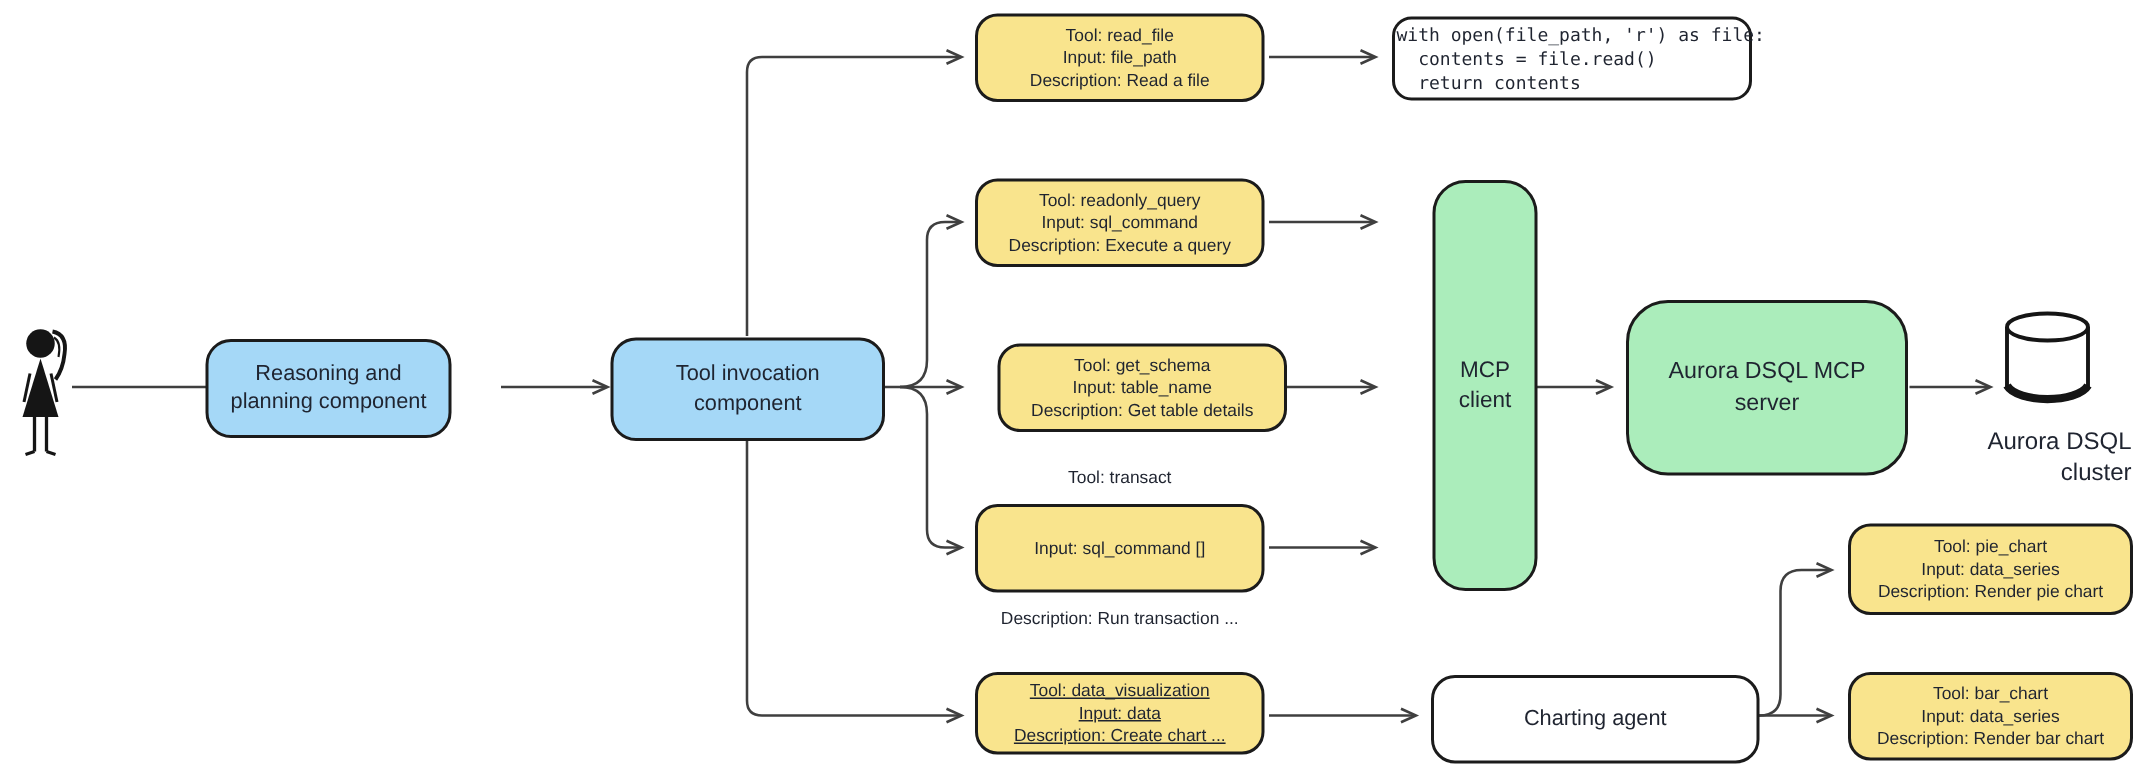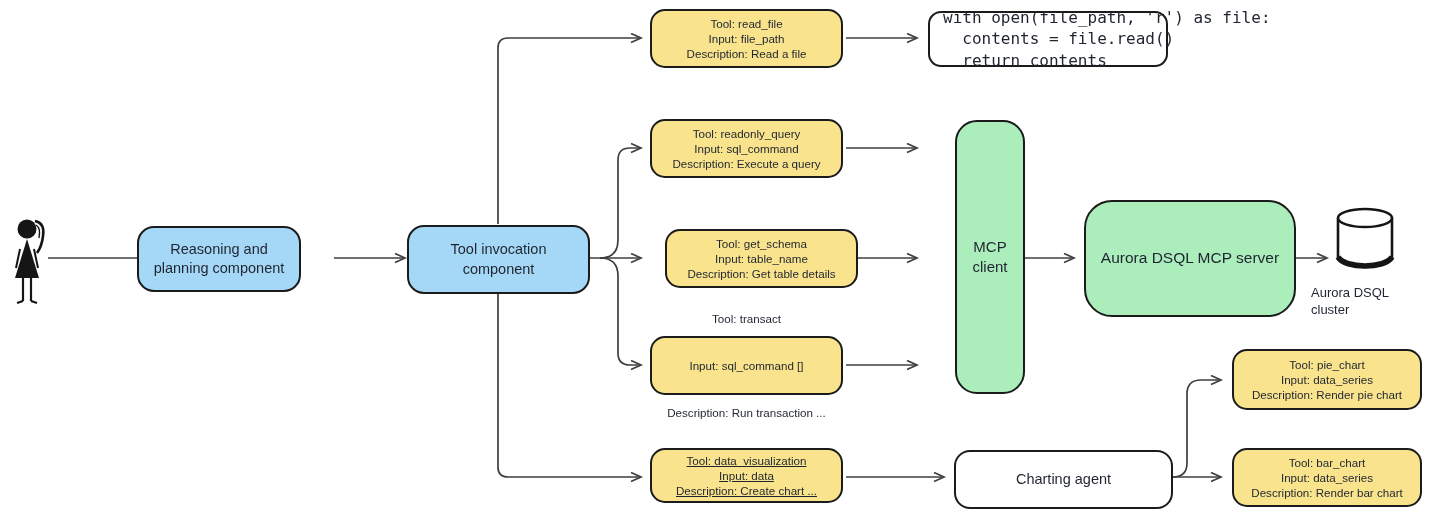--- a/index.html
+++ b/index.html
@@ -18,25 +18,25 @@
     text-align:center; line-height:1.32;
   }
   .tool-box{background:var(--yellow); border-radius:15px; font-size:11.6px; padding:3px 6px;}
   .component-box{background:var(--blue); border-radius:17px; font-size:14.5px; padding:4px 10px;}
   .green-box{background:var(--green);}
   .mcp-client{border-radius:22px; font-size:15px;}
   .aurora-server{border-radius:28px; font-size:15.5px; padding:4px 12px;}
   .plain-box{background:var(--whitebox); border-radius:16px; font-size:14.5px;}
   .code-box{
     background:var(--whitebox); border-radius:13px; align-items:flex-start; justify-content:center;
-    font-family:"DejaVu Sans Mono", monospace; font-size:16px; line-height:1.35;
-    padding:5px 13px; white-space:pre; text-align:left;
+    font-family:"DejaVu Sans Mono", monospace; font-size:12px; line-height:1.35;
+    padding:5px 1px; white-space:pre; text-align:left;
   }
   .cluster-label{
-    position:absolute; text-align:left; font-size:13px; line-height:1.3; width:110px;
+    position:absolute; text-align:right; font-size:16px; line-height:1.3; width:110px;
   }
 </style>
 </head>
 <body>
 
 <div id="canvas">
 
   <svg id="wires" viewBox="0 0 1430 515" xmlns="http://www.w3.org/2000/svg">
     <defs>
       <marker id="ah" markerWidth="16" markerHeight="14" refX="10" refY="5.5" orient="auto" markerUnits="userSpaceOnUse">
@@ -124,21 +124,21 @@
   <div class="box tool-box" style="left:650px;top:448px;width:193px;height:55px;text-decoration:underline;">
     <span>Tool: data_visualization</span>
     <span>Input: data</span>
     <span>Description: Create chart ...</span>
   </div>
 
   <div class="box green-box mcp-client" style="left:927px;top:120px;width:70px;height:274px;margin-left:28px;">
     <span>MCP client</span>
   </div>
 
-  <div class="box green-box aurora-server" style="left:1084px;top:200px;width:212px;height:117px;">
+  <div class="box green-box aurora-server" style="left:1084px;top:200px;width:188px;height:117px;">
     <span>Aurora DSQL MCP server</span>
   </div>
 
   <div class="cluster-label" style="left:1311px;top:285px;">Aurora DSQL cluster</div>
 
   <div class="box plain-box" style="left:954px;top:450px;width:219px;height:59px;">
     <span>Charting agent</span>
   </div>
 
   <div class="box tool-box" style="left:1232px;top:349px;width:190px;height:61px;">

